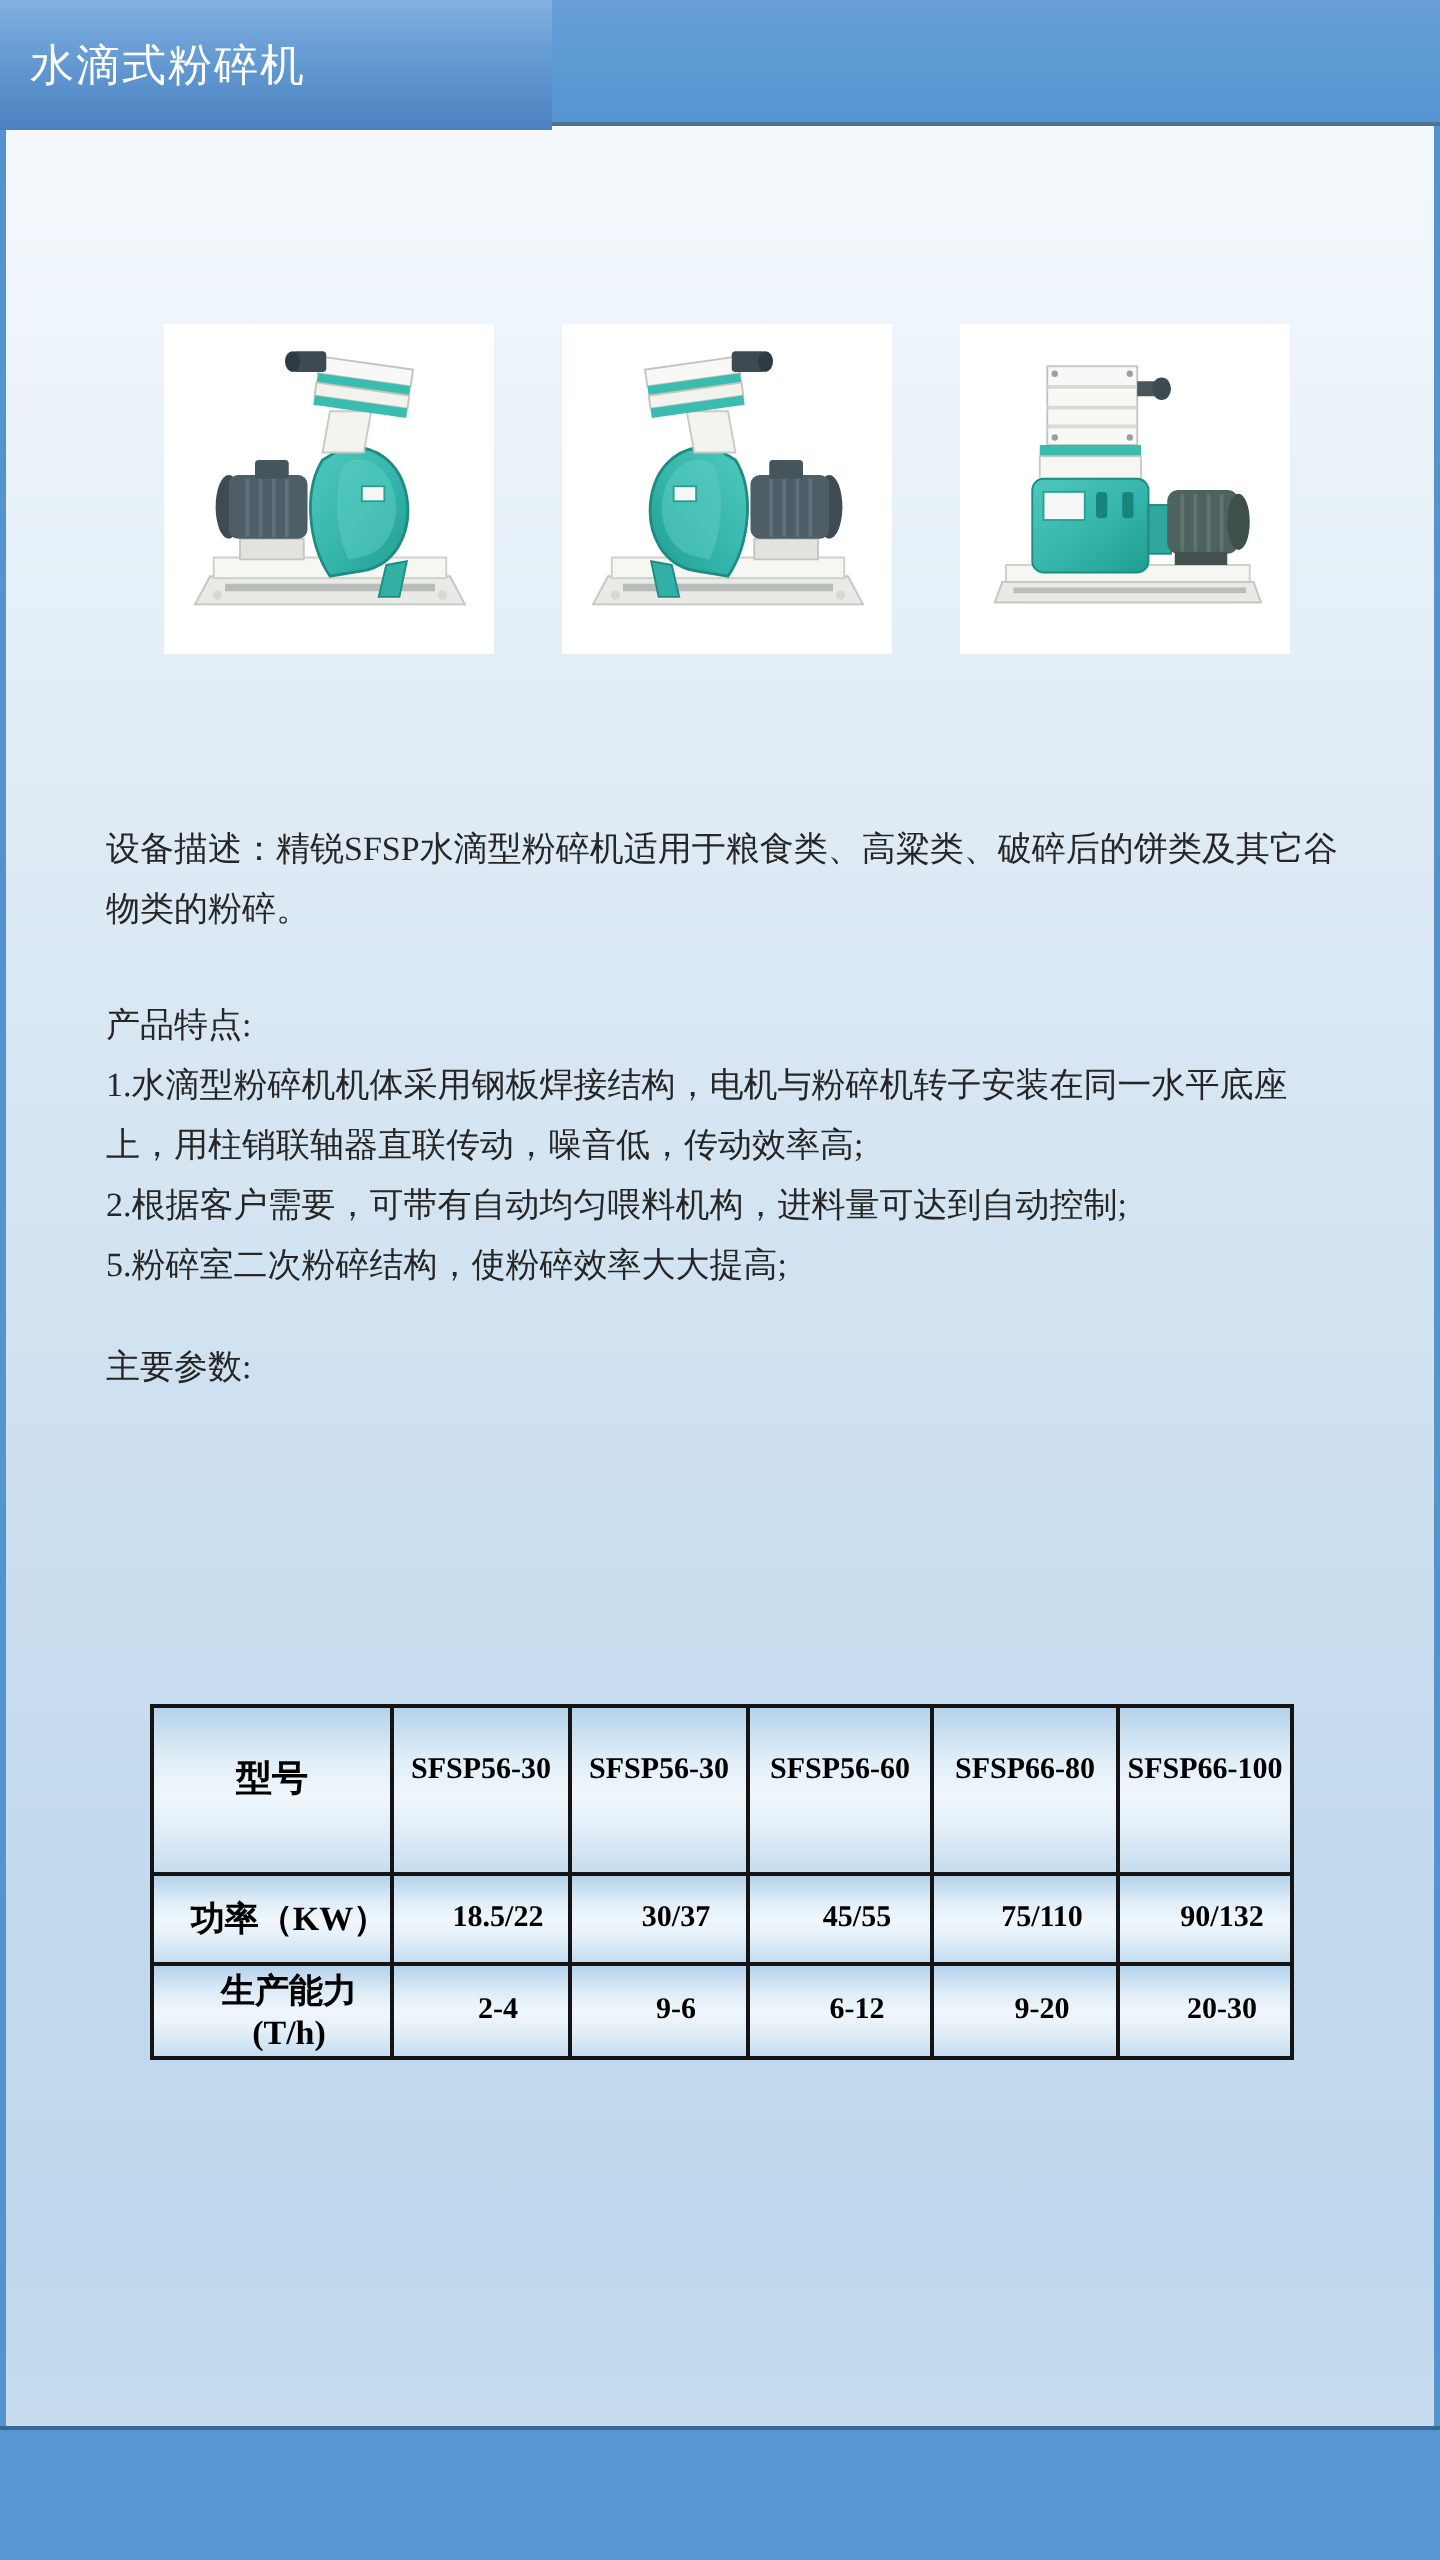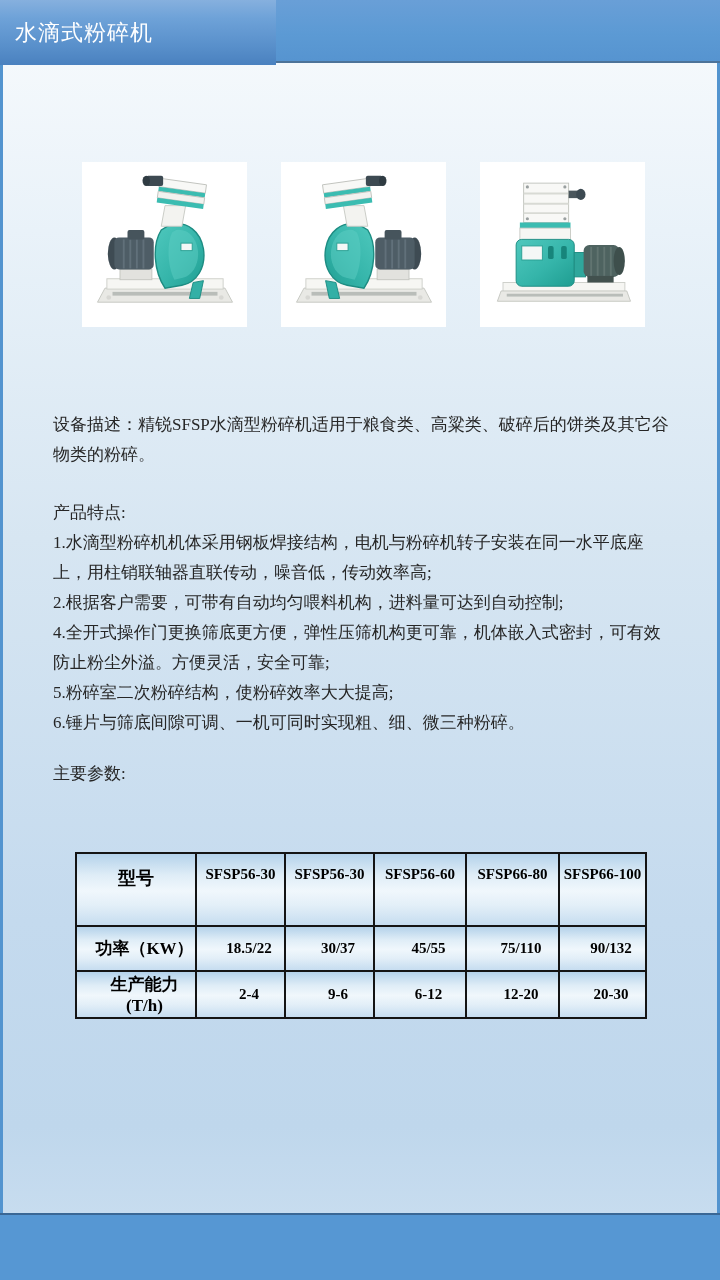--- a/index.html
+++ b/index.html
@@ -44,21 +44,21 @@
 
   table.params{
     position:absolute;left:75px;top:852px;width:570px;z-index:2;
     border-collapse:collapse;table-layout:fixed;
   }
   table.params th,table.params td{
     border:2px solid #141414;text-align:center;vertical-align:middle;
     font-weight:bold;color:#000;
     background:linear-gradient(180deg,#b4d2ea 0%,#dfedf7 30%,#f0f7fc 52%,#e3eff8 72%,#c6ddf0 100%);
   }
-  table.params thead th{height:58px;vertical-align:top;padding-top:12px;font-size:15px;}
+  table.params thead th{height:58px;vertical-align:top;padding-top:23px;font-size:15px;}
   table.params thead th.model-label{font-size:18px;}
   table.params tbody tr{height:45px;}
   table.params tbody td{font-size:15px;padding-left:18px;}
   table.params tbody td.row-label{font-size:17px;}
 
   .footer{
     position:absolute;left:0;right:0;bottom:0;height:65px;z-index:2;
     background:#5697d3;border-top:2px solid #3a6795;
   }
 </style>
@@ -209,23 +209,21 @@
       </g>
     </svg>
   </figure>
 
   <div class="text-block">
     <p>设备描述：精锐SFSP水滴型粉碎机适用于粮食类、高粱类、破碎后的饼类及其它谷物类的粉碎。</p>
     <div class="spacer-lg"></div>
     <p>产品特点:</p>
     <p>1.水滴型粉碎机机体采用钢板焊接结构，电机与粉碎机转子安装在同一水平底座上，用柱销联轴器直联传动，噪音低，传动效率高;</p>
     <p>2.根据客户需要，可带有自动均匀喂料机构，进料量可达到自动控制;</p>
-    <p>4.全开式操作门更换筛底更方便，弹性压筛机构更可靠，机体嵌入式密封，可有效防止粉尘外溢。方便灵活，安全可靠;</p>
     <p>5.粉碎室二次粉碎结构，使粉碎效率大大提高;</p>
-    <p>6.锤片与筛底间隙可调、一机可同时实现粗、细、微三种粉碎。</p>
     <div class="spacer-md"></div>
     <p>主要参数:</p>
   </div>
 
   <table class="params">
     <colgroup>
       <col style="width:120px">
         <col style="width:89px">
         <col style="width:89px">
       <col style="width:92px">
@@ -249,21 +247,21 @@
         <td>30/37</td>
         <td>45/55</td>
         <td>75/110</td>
         <td>90/132</td>
       </tr>
       <tr>
         <td class="row-label">生产能力(T/h)</td>
         <td>2-4</td>
         <td>9-6</td>
         <td>6-12</td>
-        <td>12-20</td>
+        <td>9-20</td>
         <td>20-30</td>
       </tr>
     </tbody>
   </table>
 
   <div class="footer"></div>
 
 </div>
 
 </body></html>

